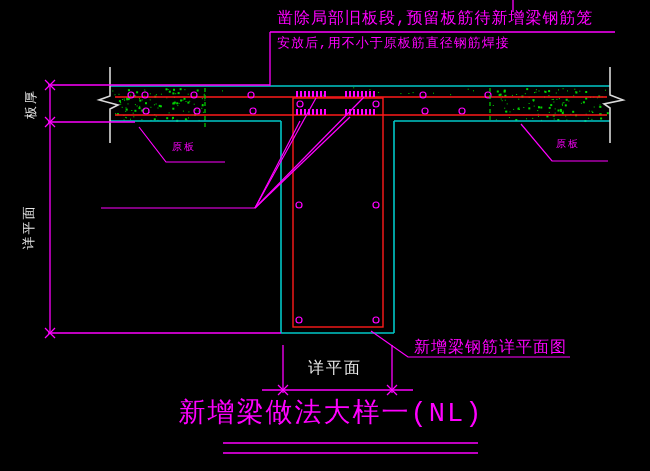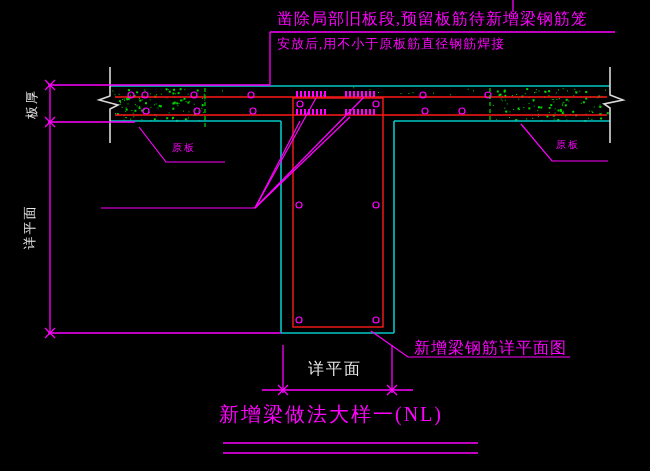--- a/index.html
+++ b/index.html
@@ -1,29 +1,29 @@
 <!DOCTYPE html>
 <html><head>
 <meta charset="utf-8">
 <style>
   html,body{margin:0;padding:0;background:#000;}
   #canvas{
     position:relative;width:650px;height:471px;background:#000;overflow:hidden;
-    font-family:Liberation Serif, serif;
+    font-family:Liberation Mono, monospace;
   }
   #drawing{position:absolute;left:0;top:0;}
   .txt{position:absolute;color:#ff00ff;white-space:nowrap;line-height:1;}
   .note{font-size:16px;letter-spacing:1px;}
   .note2{font-size:13px;letter-spacing:1px;}
   .lbl{font-size:10px;letter-spacing:2px;}
   .lbl-sm{font-size:16px;letter-spacing:1px;}
   .dimtxt{color:#e8e8e8;font-size:16px;letter-spacing:2px;}
   .dimtxt-v{color:#e8e8e8;font-size:13px;letter-spacing:2px;transform:translate(-50%,-50%) rotate(-90deg);}
   .center{transform:translate(-50%,-50%);}
-  .title{font-size:20px;letter-spacing:2px;transform:translate(-50%,-50%);}
+  .title{font-size:27px;letter-spacing:2px;transform:translate(-50%,-50%);}
 </style>
 </head>
 <body>
 
 <div id="canvas">
 
   <svg id="drawing" width="650" height="471" viewBox="0 0 650 471">
 
     <g id="hatch">
         <rect x="157.4" y="119.8" width="1" height="1" fill="#00d400"></rect>

